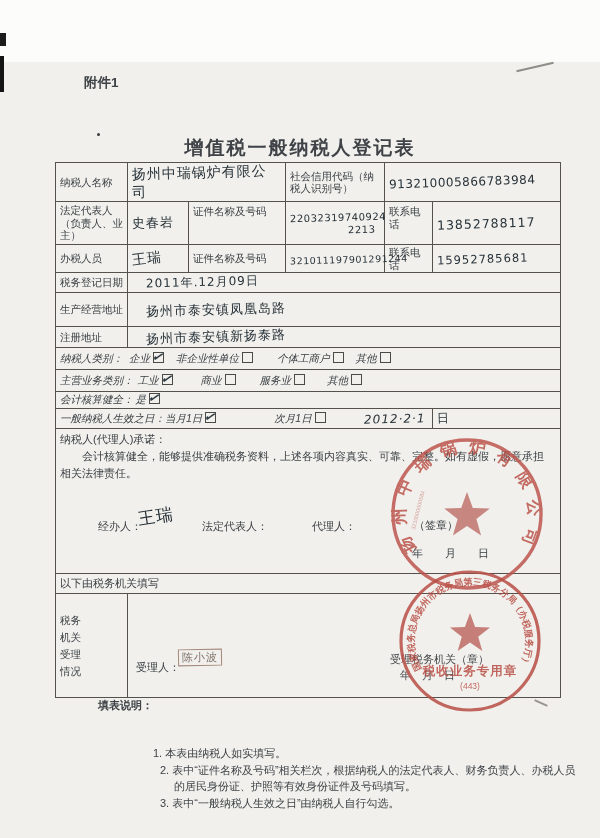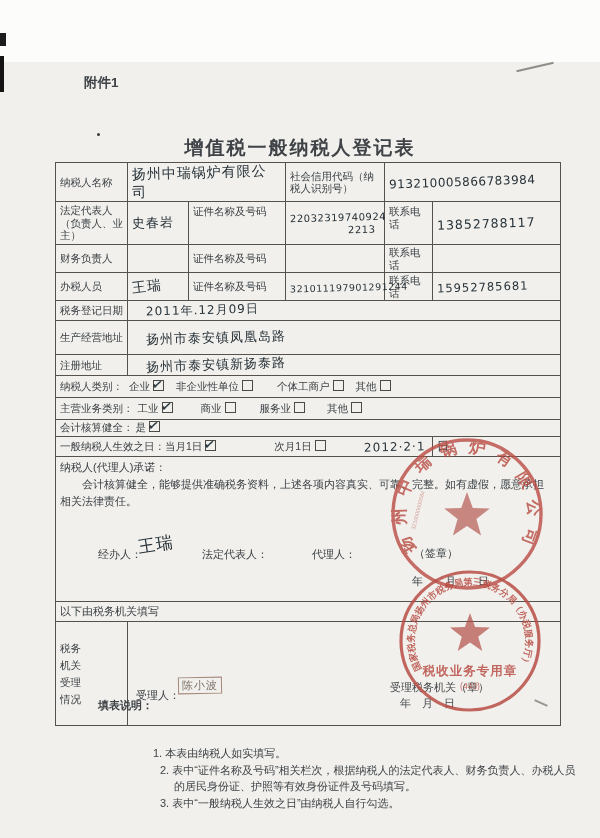--- a/index.html
+++ b/index.html
@@ -48,21 +48,21 @@
   .hw-phone{font-size:12.5px;transform:rotate(-2deg);}
   .hw-sig{font-size:14px;transform:rotate(-7deg);}
   .hw-addr{font-size:13px;}
   .hw-date{font-size:12px;}
   .hw-bigsig{font-size:17px;transform:rotate(-9deg);}
 
   
   .cb{display:inline-block;width:9px;height:9px;border:1px solid #4a4a46;position:relative;margin-left:3px;vertical-align:-1px;background:transparent;}
   .cb.t::after{content:"✓";position:absolute;left:-2px;top:-4px;font-size:13px;color:#2d3a42;transform:rotate(10deg);font-weight:bold;}
 
-  .optrow{display:flex;align-items:flex-start;}
+  .optrow{display:flex;align-items:flex-start;font-style:italic;}
   .optrow .opt{white-space:nowrap;}
 
   td.rel{position:relative;}
   .abs{position:absolute;}
 
   .vlabel{line-height:17px;text-align:left;padding-left:6px;font-size:10.5px;}
 
   .acceptor-box{
     display:inline-block;border:1px solid #a5887b;color:#7d6e67;
     font-size:11px;padding:0 3px;transform:rotate(-1deg);letter-spacing:1px;
@@ -118,28 +118,20 @@
       <td><span class="hw" style="font-size:13px">史春岩</span></td>
       <td class="lab" style="vertical-align:top;padding-top:3px">证件名称及号码</td>
       <td>
         <div class="hw hw-id">22032319740924</div>
         <div class="hw hw-id2">2213</div>
       </td>
       <td class="lab" style="vertical-align:top;padding-top:3px">联系电话</td>
       <td><span class="hw hw-phone">13852788117</span></td>
     </tr>
 
-    <tr style="height:18px">
-      <td class="lab">财务负责人</td>
-      <td></td>
-      <td class="lab">证件名称及号码</td>
-      <td></td>
-      <td class="lab">联系电话</td>
-      <td></td>
-    </tr>
 
     <tr style="height:25px">
       <td class="lab">办税人员</td>
       <td><span class="hw hw-sig">王瑞</span></td>
       <td class="lab">证件名称及号码</td>
       <td><span class="hw" style="font-size:9.5px;letter-spacing:.5px">321011197901291244</span></td>
       <td class="lab">联系电话</td>
       <td><span class="hw hw-phone" style="font-size:11.5px">15952785681</span></td>
     </tr>
 

